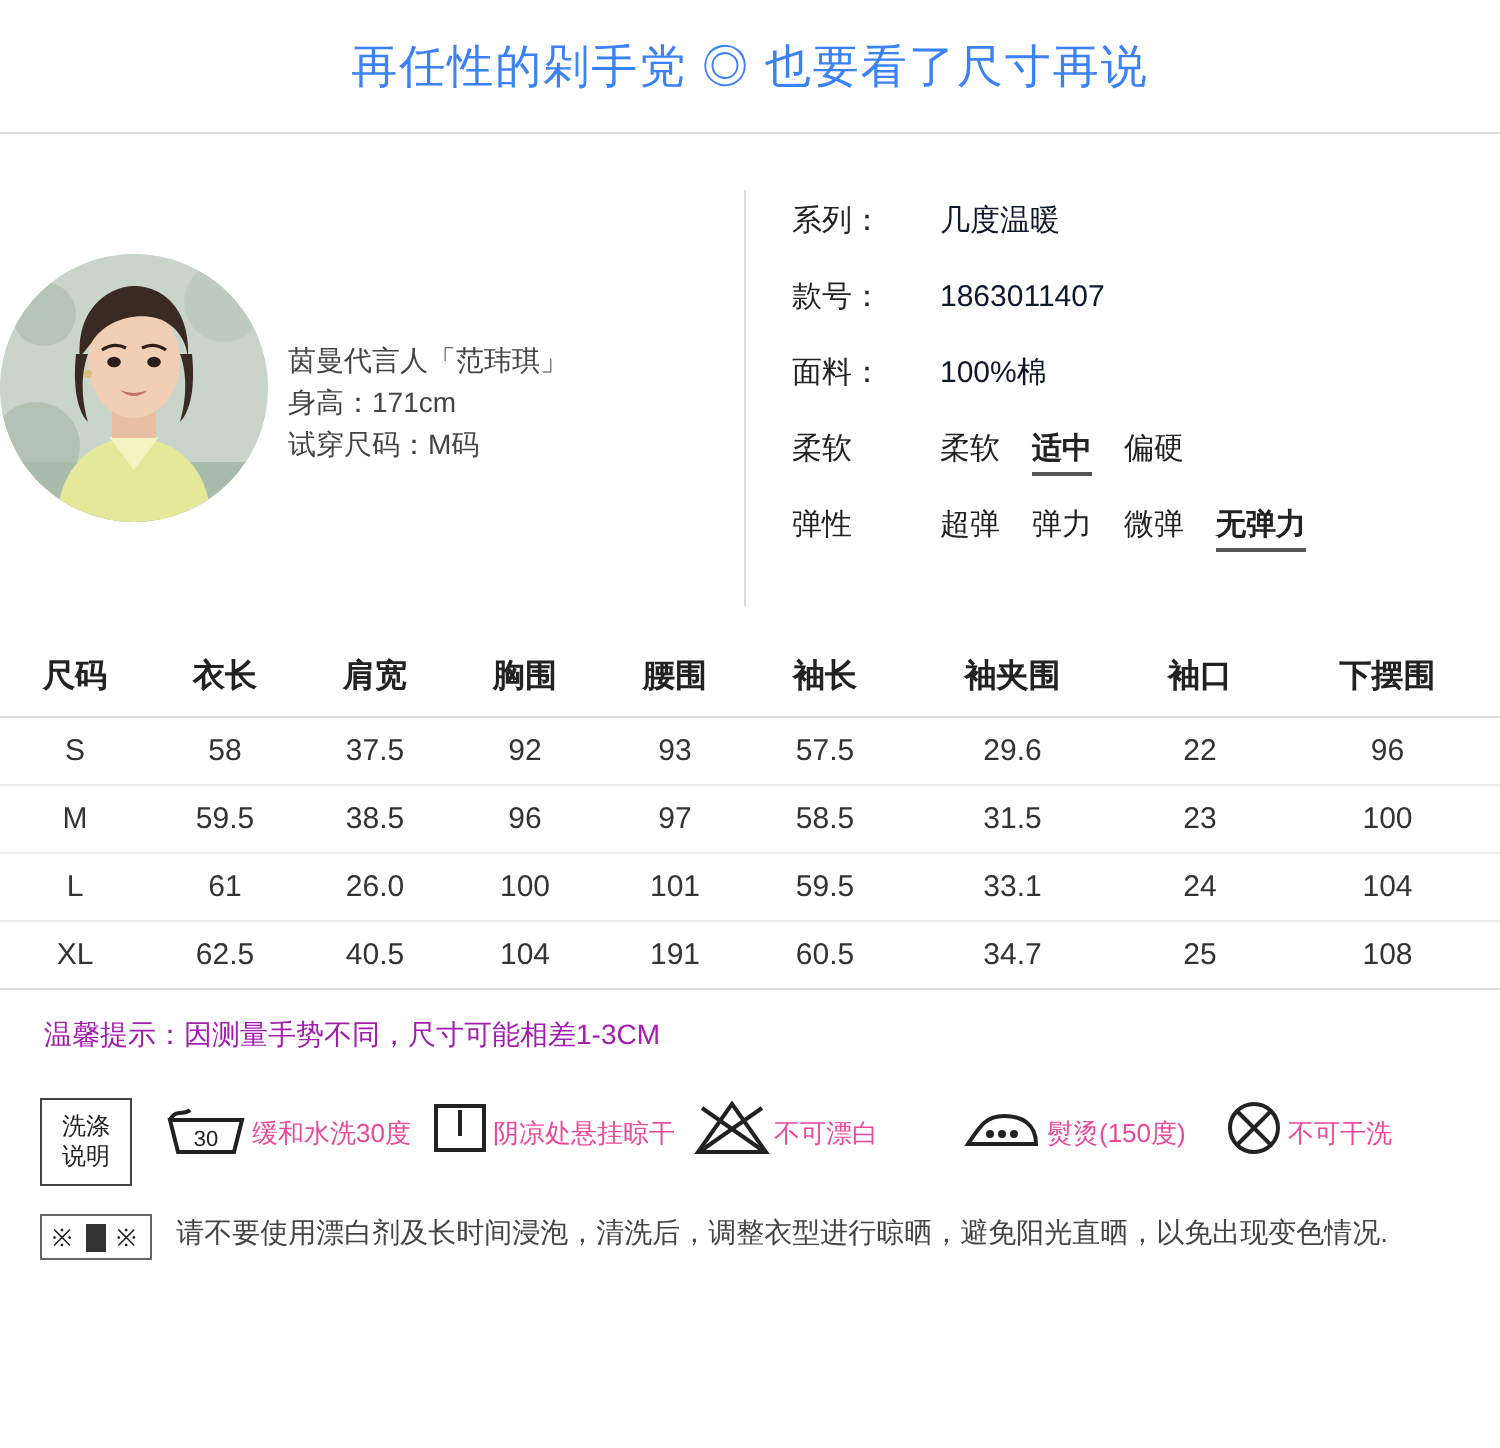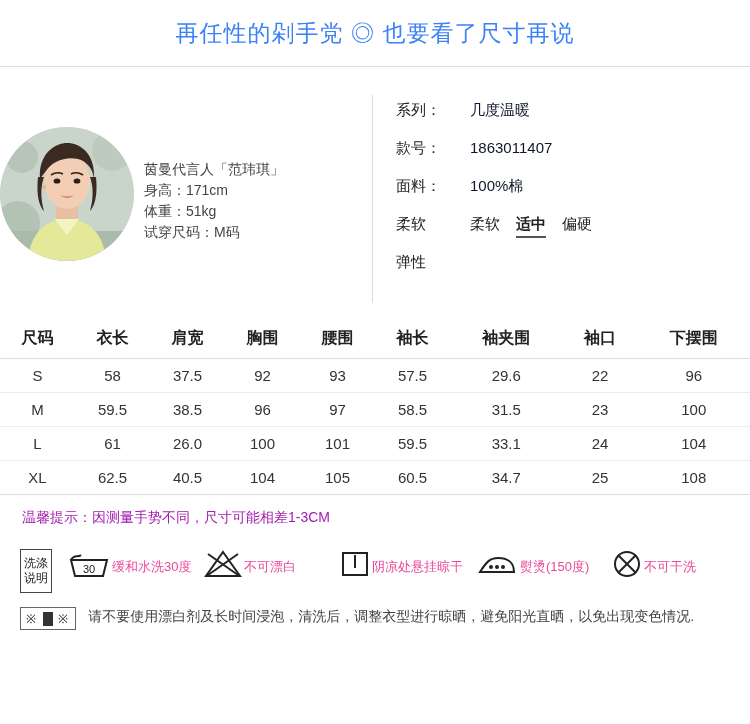--- a/index.html
+++ b/index.html
@@ -141,21 +141,21 @@
     font-size: 14px;
     color: #a21caf;
   }
   
   .care {
     display: flex;
     align-items: flex-start;
     padding: 10px 20px 0 20px;
   }
   .care-badge {
-    width: 32px;
+    width: 46px;
     height: 44px;
     border: 1px solid #444;
     font-size: 12px;
     line-height: 15px;
     text-align: center;
     color: #222;
     padding-top: 6px;
     box-sizing: border-box;
     margin-top: 2px;
     flex: none;
@@ -255,21 +255,20 @@
 
             <path d="M60 68 q7 6 14 0 q-7 3 -14 0" fill="#c4706b"></path>
 
             <circle cx="44" cy="60" r="2" fill="#d8c07a"></circle>
           </g>
         </svg>
       </div>
       <div class="model-lines">
         <div>茵曼代言人「范玮琪」</div>
         <div>身高：171cm</div>
-        <div>体重：51kg</div>
         <div>试穿尺码：M码</div>
       </div>
     </div>
 
     <div class="divider-v"></div>
 
     <div class="spec-col">
       <div class="spec-row">
         <span class="spec-label">系列：</span>
         <span class="spec-value">几度温暖</span>
@@ -287,20 +286,26 @@
         <span class="spec-label">柔软</span>
         <span class="opt-row">
           <span class="opt">柔软</span>
           <span class="opt selected">适中</span>
           <span class="opt">偏硬</span>
         </span>
       </div>
 
       <div class="spec-row">
         <span class="spec-label">弹性</span>
+        <span class="opt-row">
+          <span class="opt">超弹</span>
+          <span class="opt">弹力</span>
+          <span class="opt">微弹</span>
+          <span class="opt selected">无弹力</span>
+        </span>
       </div>
     </div>
   </div>
 
   <div class="table-wrap">
     <table class="size-table">
       <thead>
         <tr>
           <th>尺码</th>
           <th>衣长</th>
@@ -345,21 +350,21 @@
           <td>59.5</td>
           <td>33.1</td>
           <td>24</td>
           <td>104</td>
         </tr>
         <tr>
           <td>XL</td>
           <td>62.5</td>
           <td>40.5</td>
           <td>104</td>
-          <td>105</td>
+          <td>191</td>
           <td>60.5</td>
           <td>34.7</td>
           <td>25</td>
           <td>108</td>
         </tr>
       </tbody>
     </table>
   </div>
 
   <div class="tip">温馨提示：因测量手势不同，尺寸可能相差1-3CM</div>
@@ -377,37 +382,37 @@
             <path d="M5 12 h36 l-4 16 h-28 z" fill="none" stroke="#222" stroke-width="2"></path>
             <path d="M5 12 c3 -6 7 -2 10 -5" fill="none" stroke="#222" stroke-width="2"></path>
             <text x="23" y="25" font-size="11" font-family="Liberation Sans, sans-serif" text-anchor="middle" fill="#222">30</text>
           </svg>
         </div>
         <div class="care-text">缓和水洗30度</div>
       </div>
 
       <div class="care-item">
         <div class="care-icon">
+          <svg width="34" height="32" viewBox="0 0 34 32" aria-hidden="true">
+            <rect x="5" y="5" width="24" height="22" fill="none" stroke="#222" stroke-width="2"></rect>
+            <line x1="17" y1="7" x2="17" y2="20" stroke="#222" stroke-width="2"></line>
+          </svg>
+        </div>
+        <div class="care-text">阴凉处悬挂晾干</div>
+      </div>
+
+      <div class="care-item">
+        <div class="care-icon">
           <svg width="42" height="32" viewBox="0 0 42 32" aria-hidden="true">
             <path d="M21 4 L38 28 H4 Z" fill="none" stroke="#222" stroke-width="2"></path>
             <line x1="6" y1="6" x2="36" y2="27" stroke="#222" stroke-width="2"></line>
             <line x1="36" y1="6" x2="6" y2="27" stroke="#222" stroke-width="2"></line>
           </svg>
         </div>
         <div class="care-text">不可漂白</div>
-      </div>
-
-      <div class="care-item">
-        <div class="care-icon">
-          <svg width="34" height="32" viewBox="0 0 34 32" aria-hidden="true">
-            <rect x="5" y="5" width="24" height="22" fill="none" stroke="#222" stroke-width="2"></rect>
-            <line x1="17" y1="7" x2="17" y2="20" stroke="#222" stroke-width="2"></line>
-          </svg>
-        </div>
-        <div class="care-text">阴凉处悬挂晾干</div>
       </div>
 
       <div class="care-item">
         <div class="care-icon">
           <svg width="46" height="32" viewBox="0 0 46 32" aria-hidden="true">
             <path d="M6 24 h34 c0 -10 -7 -14 -16 -14 c-9 0 -12 5 -18 14 z" fill="none" stroke="#222" stroke-width="2"></path>
             <circle cx="17" cy="19" r="2" fill="#222"></circle>
             <circle cx="23" cy="19" r="2" fill="#222"></circle>
             <circle cx="29" cy="19" r="2" fill="#222"></circle>
           </svg>

